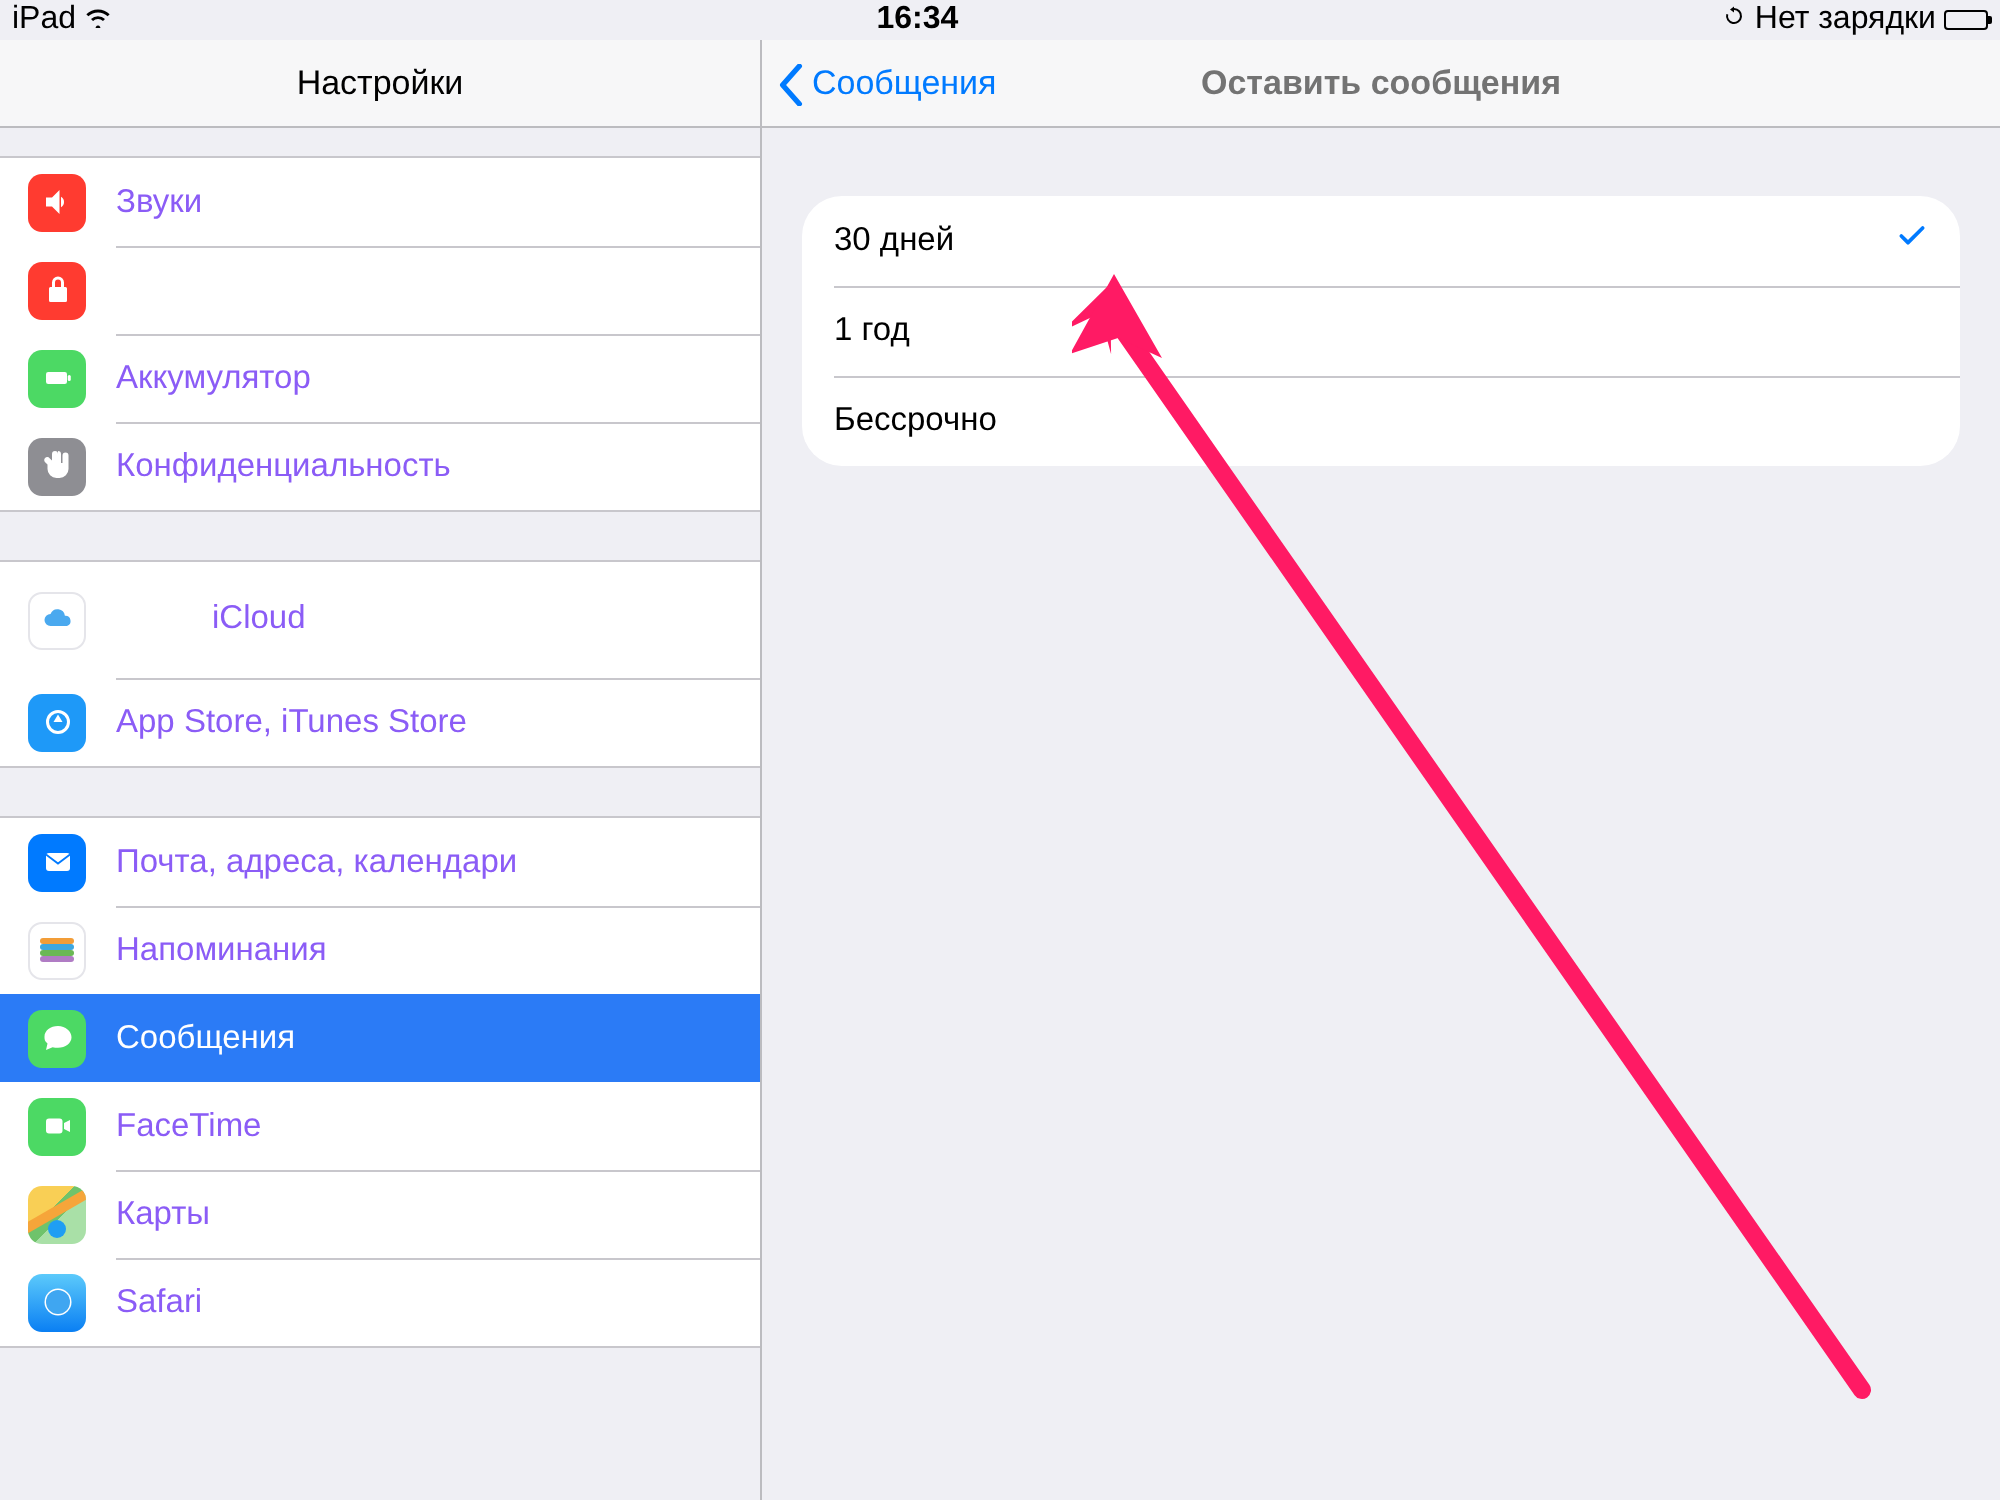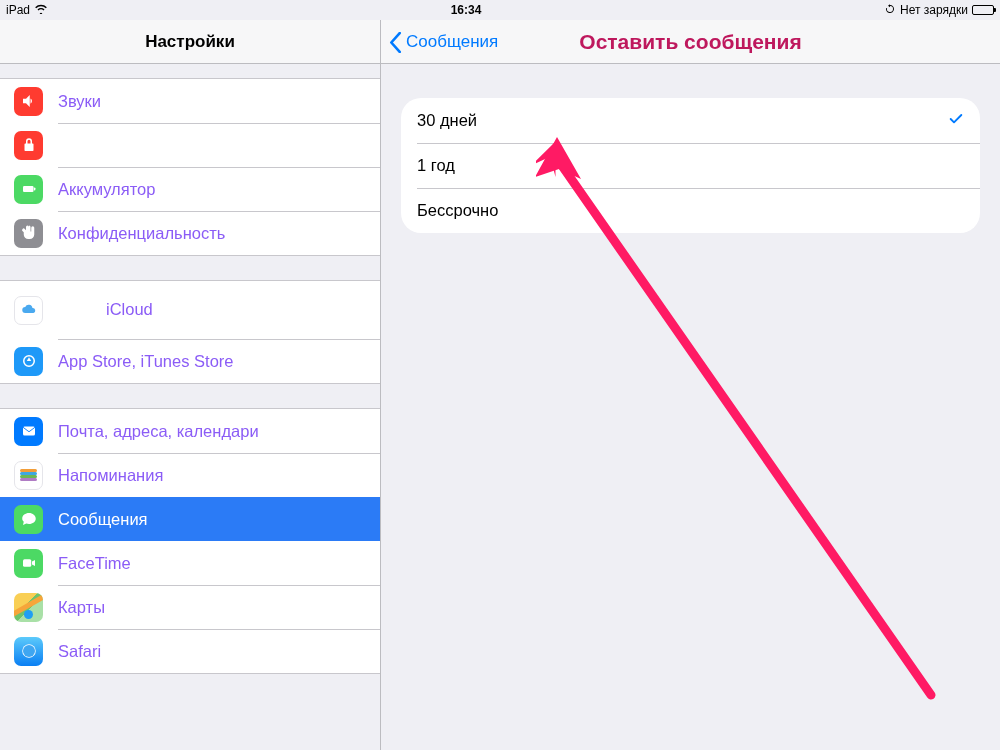--- a/index.html
+++ b/index.html
@@ -1,30 +1,30 @@
 <!DOCTYPE html>
 <html><head>
   <meta charset="utf-8">
   <style>
     * { margin: 0; padding: 0; box-sizing: border-box; font-family: -apple-system, "Helvetica Neue", Helvetica, Arial, sans-serif; -webkit-font-smoothing: antialiased; }
     html, body { width: 1000px; height: 750px; overflow: hidden; background: #efeff4; }
 
     
-    .status-bar { height: 20px; width: 100%; display: flex; align-items: center; justify-content: space-between; padding: 0 6px; font-size: 12px; color: #000; background: #efeff4; }
+    .status-bar { height: 20px; width: 100%; display: flex; align-items: center; justify-content: space-between; padding: 0 6px; font-size: 16px; color: #000; background: #efeff4; }
     .status-left, .status-right { display: flex; align-items: center; gap: 4px; }
     .status-center { font-weight: 600; }
     .battery { width: 22px; height: 10px; border: 1px solid #000; border-radius: 2px; position: relative; }
     .battery::after { content: ""; position: absolute; right: -3px; top: 2px; width: 2px; height: 4px; background: #000; border-radius: 0 1px 1px 0; }
     .battery-fill { height: 100%; width: 20%; background: #000; }
 
     .app { display: flex; height: 730px; width: 100%; }
 
     .sidebar { width: 381px; height: 100%; background: #efeff4; border-right: 1px solid #bcbcc0; display: flex; flex-direction: column; }
     .sidebar-header { height: 44px; display: flex; align-items: center; justify-content: center; background: #f7f7f8; border-bottom: 1px solid #bcbcc0; }
-    .sidebar-header h1 { font-size: 17px; font-weight: 700; color: #000; }
+    .sidebar-header h1 { font-size: 17px; font-weight: 400; color: #000; }
 
     .list-section { background: #fff; border-top: 1px solid #c8c7cc; border-bottom: 1px solid #c8c7cc; }
     .gap { height: 24px; }
     .first-gap { height: 14px; }
 
     .row { display: flex; align-items: center; height: 44px; padding-left: 14px; cursor: pointer; position: relative; }
     .row + .row::before { content: ""; position: absolute; top: 0; left: 58px; right: 0; height: 1px; background: #c8c7cc; }
     .row .icon { width: 29px; height: 29px; border-radius: 7px; margin-right: 15px; flex-shrink: 0; display: flex; align-items: center; justify-content: center; }
     .row .label { font-size: 16.5px; color: #8b5cf6; flex: 1; white-space: nowrap; overflow: hidden; text-overflow: ellipsis; padding-right: 12px; }
     .row.selected { background: #2b7bf6; }
@@ -53,21 +53,21 @@
     .maps-icon::after { content: ""; position: absolute; width: 40px; height: 5px; background: #f6a53a; transform: rotate(-30deg); top: 9px; left: -4px; }
     .maps-pin { position: absolute; width: 9px; height: 9px; background: #1f9ef3; border-radius: 50%; bottom: 3px; left: 10px; z-index: 2; }
     .reminders-icon { background: #fff; display: flex; flex-direction: column; justify-content: space-around; padding: 5px 5px; }
     .reminders-icon .line { height: 3px; border-radius: 2px; width: 100%; }
 
     
     .detail { flex: 1; background: #efeff4; display: flex; flex-direction: column; position: relative; }
     .detail-header { height: 44px; display: flex; align-items: center; justify-content: center; background: #f7f7f8; border-bottom: 1px solid #bcbcc0; position: relative; }
     .detail-header .back { position: absolute; left: 8px; top: 0; height: 44px; display: flex; align-items: center; color: #007aff; font-size: 17px; cursor: pointer; }
     .detail-header .back svg { width: 13px; height: 21px; margin-right: 4px; }
-    .detail-header h2 { font-size: 21px; font-weight: 600; color: #be185d; }
+    .detail-header h2 { font-size: 17px; font-weight: 600; color: #737373; }
 
     .options-wrap { padding: 34px 20px 0; }
     .options { background: #fff; border-radius: 20px; overflow: hidden; }
     .opt { height: 45px; display: flex; align-items: center; padding: 0 16px; cursor: pointer; position: relative; font-size: 16.5px; color: #000; }
     .opt + .opt::before { content: ""; position: absolute; top: 0; left: 16px; right: 0; height: 1px; background: #c8c7cc; }
     .opt .check { margin-left: auto; color: #007aff; }
     .opt .check svg { width: 16px; height: 16px; }
 
     
     .arrow { position: absolute; top: 115px; left: 155px; pointer-events: none; }

